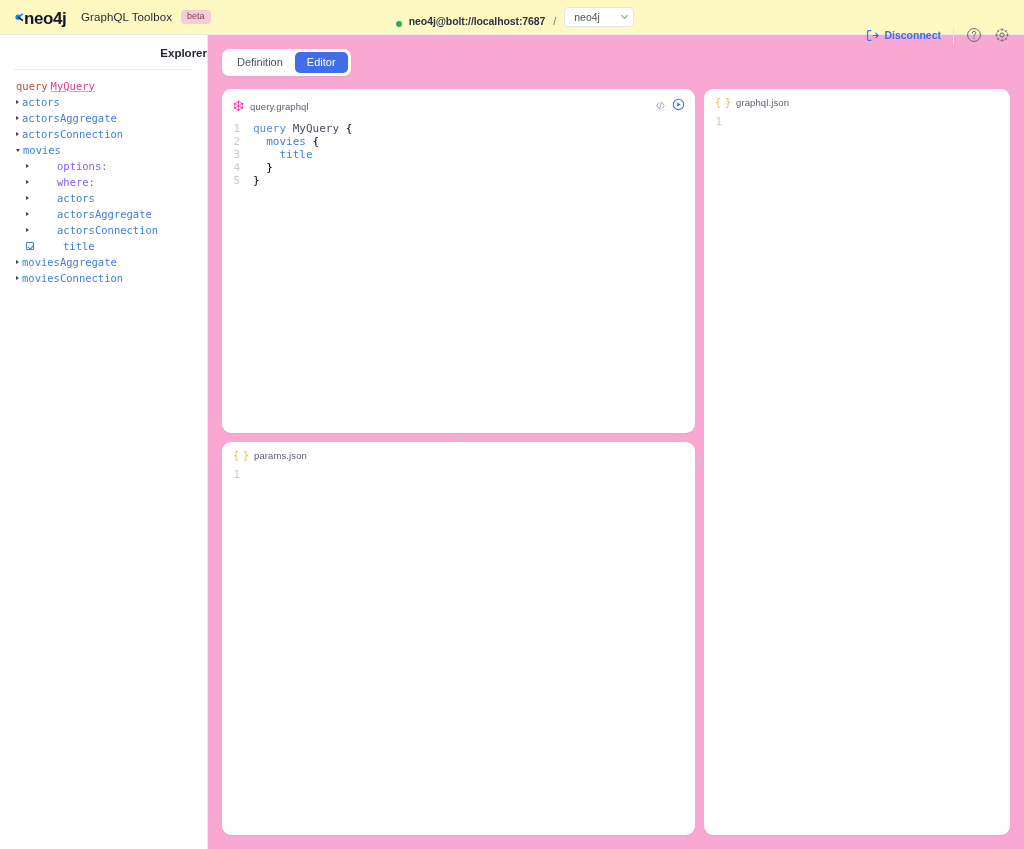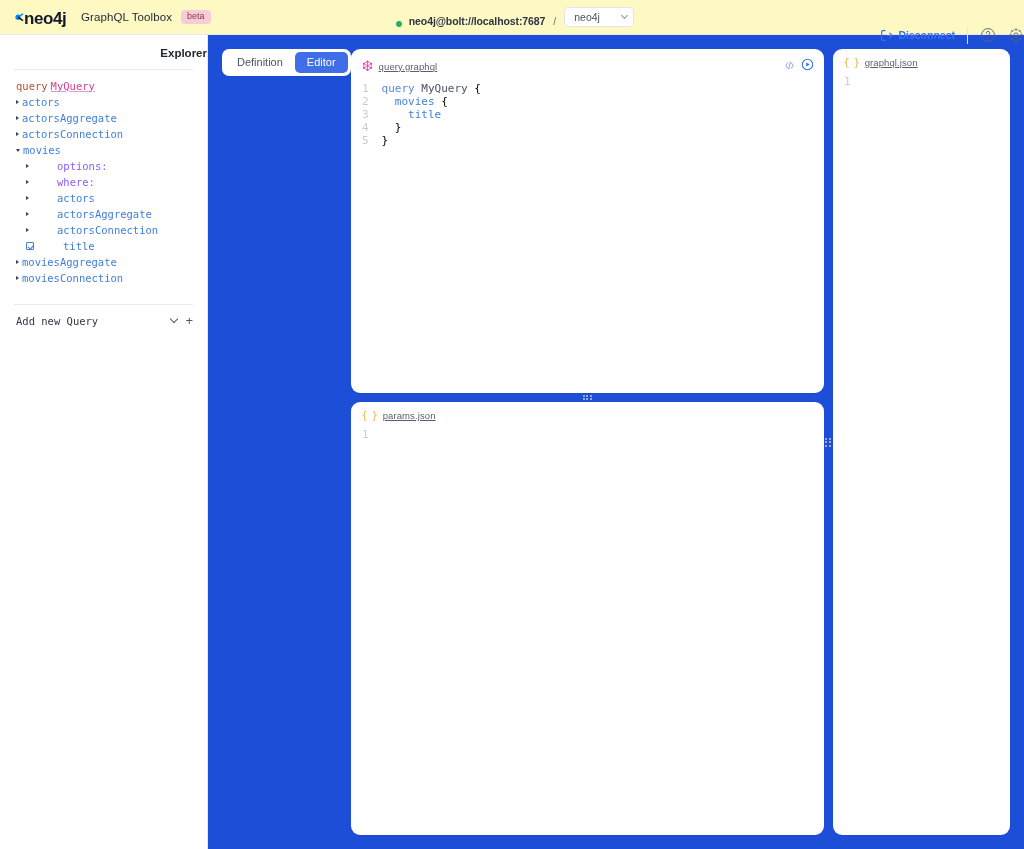--- a/index.html
+++ b/index.html
@@ -47,21 +47,21 @@
   }
   .db-select .chev {
     position: absolute; right: 6px; top: 50%;
     width: 5px; height: 5px; margin-top: -4px;
     border-right: 1.2px solid #8b93a3; border-bottom: 1.2px solid #8b93a3;
     transform: rotate(45deg);
   }
 
   .right-zone {
     margin-left: auto; display: flex; align-items: center;
-    gap: 12px;  margin-top: 36px;
+    gap: 12px; padding-right: 14px; margin-top: 36px;
   }
   .disconnect {
     display: flex; align-items: center; gap: 5px;
     color: #3a6ef0; font-size: 10.5px; font-weight: bold;
     cursor: pointer;
   }
   .divider-v { width: 1px; height: 17px; background: #e2e4ec; }
   .icon-btn { width: 16px; height: 16px; display: block; cursor: pointer; }
 
   
@@ -123,22 +123,22 @@
   .add-query .spacer { flex: 1; }
   .aq-chev {
     width: 6px; height: 6px; margin-right: 8px; margin-top: -3px;
     border-right: 1.3px solid #545b68; border-bottom: 1.3px solid #545b68;
     transform: rotate(45deg);
   }
   .aq-plus { font-size: 13px; color: #545b68; line-height: 1; }
 
   
   .main {
-    flex: 1; background: #1d4ed8;
-    display: flex; flex-direction: row;
+    flex: 1; background: #f9a8d4;
+    display: flex; flex-direction: column;
     padding: 14px 14px 14px 14px;
     min-width: 0;
     justify-content: center;
   }
   .tabs {
     display: inline-flex; align-items: center;
     background: #ffffff; border-radius: 7px; padding: 3px;
     box-shadow: 0 1px 2px rgba(30,40,70,.07);
     align-self: flex-start; margin-bottom: 13px;
   }
@@ -156,21 +156,21 @@
   .panel {
     background: #ffffff; border-radius: 9px;
     box-shadow: 0 1px 2px rgba(30,40,70,.06);
     display: flex; flex-direction: column; overflow: hidden;
     min-height: 0;
   }
   .panel-head {
     display: flex; align-items: center; gap: 6px;
     padding: 8px 10px 4px 11px; flex: 0 0 auto;
   }
-  .panel-title { font-size: 9.5px; color: #595f6d; letter-spacing: .1px; text-decoration: underline; }
+  .panel-title { font-size: 9.5px; color: #595f6d; letter-spacing: .1px; }
   .panel-head .spacer { flex: 1; }
   .head-icon { cursor: pointer; display: block; }
   .brace-icon { color: #e8b84b; font-size: 10px; font-family: "DejaVu Sans Mono", monospace; letter-spacing: -1px; }
 
   .code-area {
     flex: 1; display: flex; font-family: "DejaVu Sans Mono", monospace;
     font-size: 11px; line-height: 13px; overflow: hidden;
     padding-top: 3px;
   }
   .gutter {
@@ -297,29 +297,20 @@
             <span class="arrow-r"></span>
             <span class="t-field">moviesAggregate</span>
           </div>
           <div class="tree-row">
             <span class="arrow-r"></span>
             <span class="t-field">moviesConnection</span>
           </div>
         </div>
     </div>
 
-    <div class="add-query-wrap" style="margin-top:auto;">
-      <div class="add-query-sep"></div>
-      <div class="add-query">
-        <span class="aq-label">Add new Query</span>
-        <span class="spacer"></span>
-        <span class="aq-chev"></span>
-        <span class="aq-plus">+</span>
-      </div>
-    </div>
     <div style="height:522px;"></div>
   </div>
 
   <div class="main">
 
     <div class="tabs">
       <div class="tab">Definition</div>
       <div class="tab active">Editor</div>
     </div>
 

